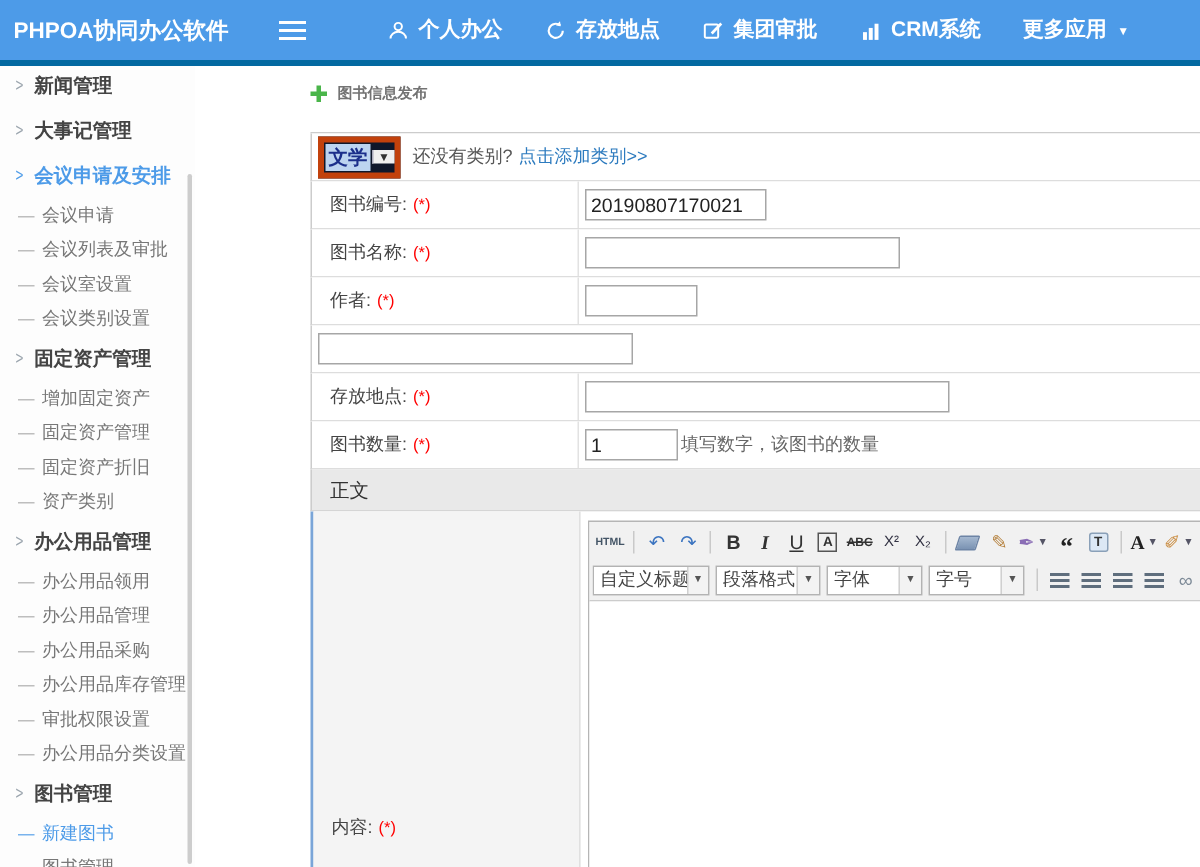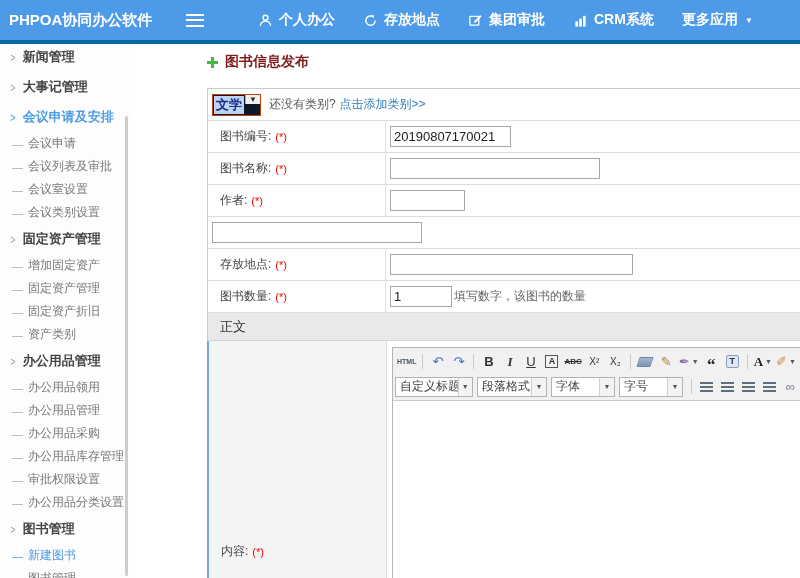--- a/index.html
+++ b/index.html
@@ -35,35 +35,35 @@
   .sb-item .dash{color:#aaa;margin-right:5px;font-size:11px;}
   .sb-item.active{color:var(--accent,#4d9be8);}
   .sb-item.active .dash{color:var(--accent,#4d9be8);}
   .scroll-thumb{position:absolute;right:2px;top:76px;bottom:2px;width:3px;background:#cdcdcd;border-radius:2px;cursor:pointer;}
   
   #main{position:absolute;left:130px;top:40px;right:0;bottom:0;overflow:hidden;background:#fff;}
   #page-title{margin:14px 0 0 77px;display:flex;align-items:center;height:16px;}
   .plus{width:11px;height:11px;position:relative;margin-right:7px;}
   .plus::before{content:"";position:absolute;left:0;top:4px;width:11px;height:3px;background:#4ab54a;}
   .plus::after{content:"";position:absolute;left:4px;top:0;width:3px;height:11px;background:#4ab54a;}
-  .title-text{font-size:14px;font-weight:bold;color:#7f1d1d;}
+  .title-text{font-size:10px;font-weight:bold;color:#737373;}
   
   #ftable{margin:18px 0 0 77px;width:594px;border-top:1px solid #ccc;}
   .frow{display:flex;align-items:center;height:32px;box-sizing:border-box;
     border-bottom:1px solid #ddd;border-left:1px solid #ccc;background:#fff;}
   .lbl{width:178px;box-sizing:border-box;padding-left:12px;font-size:12px;color:#444;
     align-self:stretch;display:flex;align-items:center;border-right:1px solid #e2e2e2;}
   .req{color:#ff0000;margin-left:4px;font-size:11px;}
   .val{flex:1;min-width:0;display:flex;align-items:center;padding-left:4px;}
   .txt-input{box-sizing:border-box;height:21px;border:1px solid #a6a6a6;background:#fff;
     font-size:13px;color:#222;padding:0 3px;font-family:"Liberation Sans","DejaVu Sans",sans-serif;}
   .w145{width:121px}.w210{width:210px}.w75{width:75px}.w243{width:243px}.w62{width:62px}
   .hint{margin-left:2px;font-size:12px;color:#666;}
   
-  .cat-select{display:inline-flex;align-items:flex-start;border:1px solid #c2410c;height:20px;background:#0f172a;cursor:pointer;}
+  .cat-select{display:inline-flex;align-items:center;border:4px solid #c2410c;height:20px;background:#0f172a;cursor:pointer;}
   .cat-text{display:flex;align-items:center;background:#bcd4f0;color:#1b2f8a;font-size:13px;font-weight:bold;padding:0 2px;margin:1px;}
   .cat-caret{display:flex;align-items:center;font-size:8px;color:#333;padding:0 3px;border-left:1px solid #aab;background:#f0f0f0;}
   .cat-q{margin-left:8px;font-size:12px;color:#555;}
   .cat-link{margin-left:4px;font-size:12px;color:#2d7bbf;cursor:pointer;text-decoration:none;}
   
   .sect{height:28px;box-sizing:border-box;display:flex;align-items:center;border-left:1px solid #ccc;
     border-bottom:1px solid #d5d5d5;background:#e9e9e9;padding-left:12px;font-size:13px;color:#333;}
   
   .row-content{display:flex;align-items:stretch;min-height:300px;border-left:2px solid #7aa5d8;background:#fff;}
   .row-content .lbl{background:#f4f4f4;border-right:1px solid #e0e0e0;}

